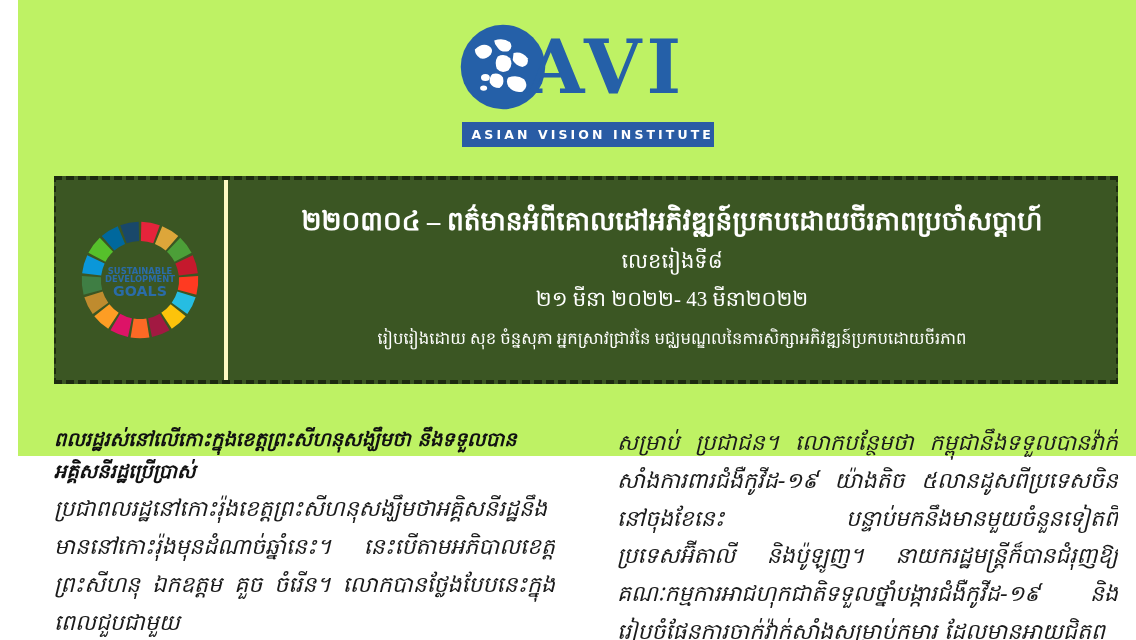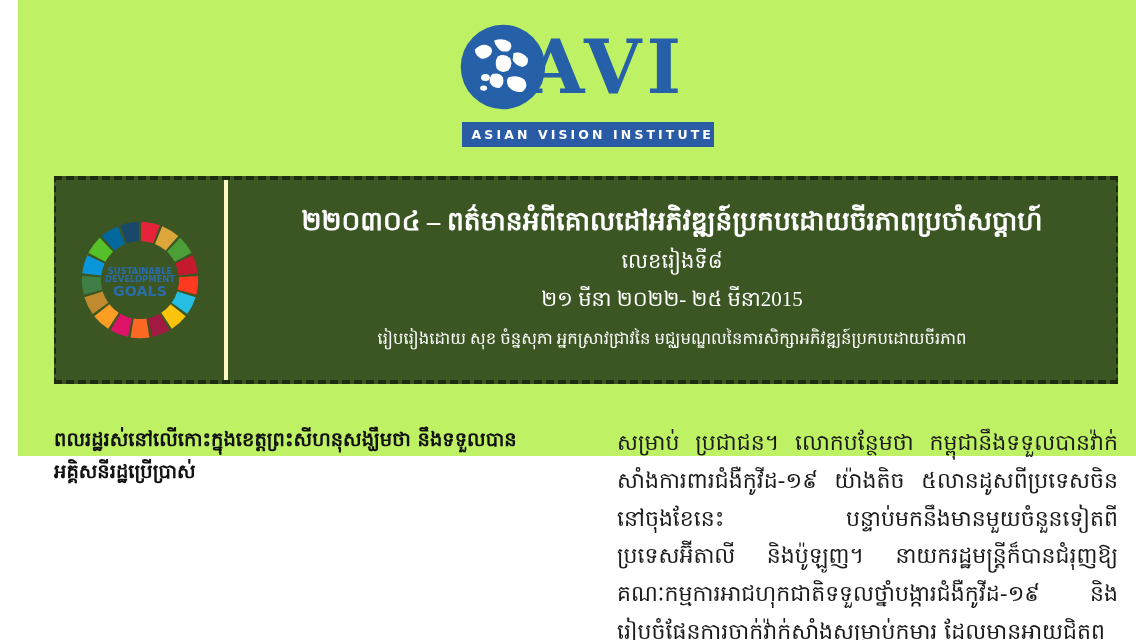--- a/index.html
+++ b/index.html
@@ -145,20 +145,21 @@
   
   .body-cols {
     position: absolute;
     left: 36px;
     top: 424px;
     width: 1064px;
     height: 216px;
     display: flex;
     gap: 62px;
     overflow: hidden;
+    font-style: italic;
   }
   .col {
     flex: 1 1 0;
     min-width: 0;
     overflow: hidden;
   }
   .col-headline {
     font-size: 19.5px;
     font-weight: 700;
     line-height: 1.62;
@@ -226,27 +227,28 @@
           </g>
         <text x="100" y="90" text-anchor="middle" font-family="DejaVu Sans, sans-serif" font-size="13.5" font-weight="700" fill="#2a6ca8">SUSTAINABLE</text>
         <text x="100" y="104" text-anchor="middle" font-family="DejaVu Sans, sans-serif" font-size="13.5" font-weight="700" fill="#2a6ca8">DEVELOPMENT</text>
         <text x="100" y="125" text-anchor="middle" font-family="DejaVu Sans, sans-serif" font-size="23" font-weight="700" fill="#2a6ca8">GOALS</text>
       </svg>
     </div>
 
     <div class="banner-text-cell">
       <div class="banner-title">២២០៣០៤ – ពត៌មានអំពីគោលដៅអភិវឌ្ឍន៍ប្រកបដោយចីរភាពប្រចាំសប្តាហ៍</div>
       <div class="banner-issue">លេខរៀងទី៨</div>
-      <div class="banner-dates">២១ មីនា ២០២២- ២៥ មីនា2015</div>
+      <div class="banner-dates">២១ មីនា ២០២២- 43 មីនា២០២២</div>
       <div class="banner-byline">រៀបរៀងដោយ សុខ ចំន្នសុភា អ្នកស្រាវជ្រាវនៃ មជ្ឈមណ្ឌលនៃការសិក្សាអភិវឌ្ឍន៍ប្រកបដោយចីរភាព</div>
     </div>
   </div>
 
   <div class="body-cols">
     <div class="col">
       <h2 class="col-headline">ពលរដ្ឋរស់នៅលើកោះក្នុងខេត្តព្រះសីហនុសង្ឃឹមថា នឹងទទួលបាន អគ្គិសនីរដ្ឋប្រើប្រាស់</h2>
+      <p class="col-para">ប្រជាពលរដ្ឋនៅកោះរ៉ុងខេត្តព្រះសីហនុសង្ឃឹមថាអគ្គិសនីរដ្ឋនឹងមាននៅកោះរ៉ុងមុនដំណាច់ឆ្នាំនេះ។ នេះបើតាមអភិបាលខេត្តព្រះសីហនុ ឯកឧត្តម គួច ចំរើន។ លោកបានថ្លែងបែបនេះក្នុងពេលជួបជាមួយ</p>
     </div>
     <div class="col">
       <p class="col-para">សម្រាប់ ប្រជាជន។ លោកបន្ថែមថា កម្ពុជានឹងទទួលបានវ៉ាក់សាំងការពារជំងឺកូវីដ-១៩ យ៉ាងតិច ៥លានដូសពីប្រទេសចិន នៅចុងខែនេះ បន្ទាប់មកនឹងមានមួយចំនួនទៀតពីប្រទេសអ៊ីតាលី និងប៉ូឡូញ។ នាយករដ្ឋមន្ត្រីក៏បានជំរុញឱ្យគណៈកម្មការអាជហុកជាតិទទួលថ្នាំបង្ការជំងឺកូវីដ-១៩ និងរៀបចំផែនការចាក់វ៉ាក់សាំងសម្រាប់កុមារ ដែលមានអាយុជិតព</p>
     </div>
   </div>
 
 </div>
 
 </body></html>

